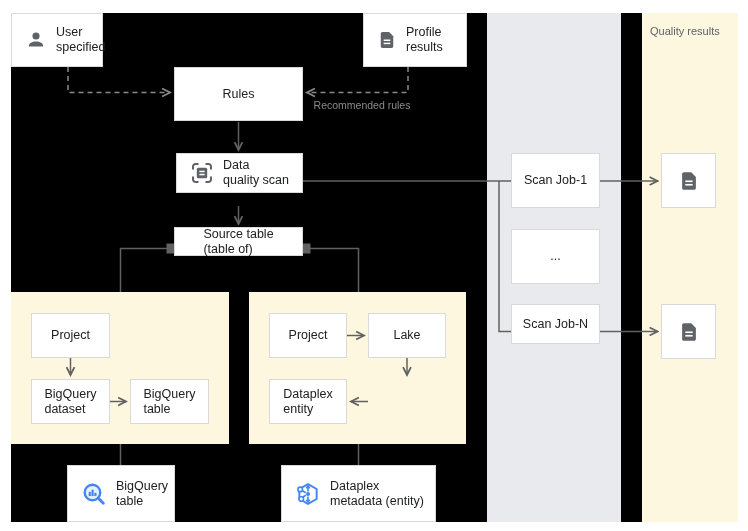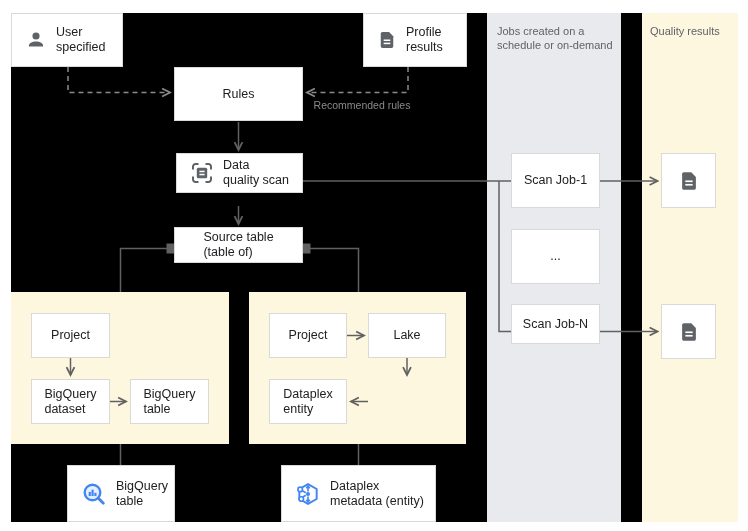--- a/index.html
+++ b/index.html
@@ -24,24 +24,20 @@
 
 <div class="stage">
 
   <div class="canvas"></div>
 
   <div class="col-gray"></div>
   <div class="col-cream"></div>
   <div class="panel-cream" style="left:11px; top:292px; width:218px; height:152px;"></div>
   <div class="panel-cream" style="left:249px; top:292px; width:217px; height:152px;"></div>
 
-  <div class="col-header" style="left:497px; top:24px; width:125px;">
-    <span>Jobs created on a</span><br>
-    <span>schedule or on-demand</span>
-  </div>
   <div class="col-header" style="left:650px; top:24px; width:85px;">Quality results</div>
 
   <svg class="wires" xmlns="http://www.w3.org/2000/svg">
     <defs>
       <marker id="ah" viewBox="0 0 10 10" refX="8.5" refY="5" markerWidth="7.5" markerHeight="7.5" orient="auto-start-reverse">
         <path d="M1.5,1.5 L8.5,5 L1.5,8.5" fill="none" stroke="#616161" stroke-width="1.6"></path>
       </marker>
       <marker id="ahd" viewBox="0 0 10 10" refX="8.5" refY="5" markerWidth="7.5" markerHeight="7.5" orient="auto-start-reverse">
         <path d="M1.5,1.5 L8.5,5 L1.5,8.5" fill="none" stroke="#8a8a8a" stroke-width="1.6"></path>
       </marker>
@@ -70,21 +66,21 @@
     <path d="M70.5,358 V375" fill="none" stroke="#616161" stroke-width="1.5" marker-end="url(#ah)"></path>
     <path d="M110,401.5 H126" fill="none" stroke="#616161" stroke-width="1.5" marker-end="url(#ah)"></path>
 
     <path d="M347,335.5 H364" fill="none" stroke="#616161" stroke-width="1.5" marker-end="url(#ah)"></path>
     <path d="M407,358 V375" fill="none" stroke="#616161" stroke-width="1.5" marker-end="url(#ah)"></path>
     <path d="M368,401.5 H351" fill="none" stroke="#616161" stroke-width="1.5" marker-end="url(#ah)"></path>
   </svg>
 
   <div class="float-label" style="left:311px; top:99px; width:102px;">Recommended rules</div>
 
-  <div class="node iconic" style="left:11px; top:13px; width:112px; height:54px;">
+  <div class="node iconic" style="left:11px; top:13px; width:92px; height:54px;">
     <svg class="icon" width="22" height="22" viewBox="0 0 24 24">
       <circle cx="12" cy="7.6" r="3.9" fill="#5f6368"></circle>
       <path d="M12 13.6c-4.5 0-7.7 1.9-7.7 4.4v1h15.4v-1c0-2.5-3.2-4.4-7.7-4.4z" fill="#5f6368"></path>
     </svg>
     <div class="lbl">
       <span>User</span>
       <span>specified</span>
     </div>
   </div>
 
@@ -111,21 +107,21 @@
       <rect x="6.8" y="6.8" width="10.4" height="10.4" rx="1.5" fill="#5f6368"></rect>
       <rect x="9.4" y="9.7" width="5.2" height="1.5" fill="#ffffff"></rect>
       <rect x="9.4" y="12.8" width="5.2" height="1.5" fill="#ffffff"></rect>
     </svg>
     <div class="lbl">
       <span>Data</span>
       <span>quality scan</span>
     </div>
   </div>
 
-  <div class="node" style="left:174px; top:227px; width:129px; height:36px;">
+  <div class="node" style="left:174px; top:227px; width:129px; height:29px;">
     <div class="lbl">
       <span>Source table</span>
       <span>(table of)</span>
     </div>
   </div>
 
   <div class="node" style="left:31px; top:313px; width:79px; height:45px;">Project</div>
   <div class="node" style="left:31px; top:379px; width:79px; height:45px;">
     <div class="lbl">
       <span>BigQuery</span>

